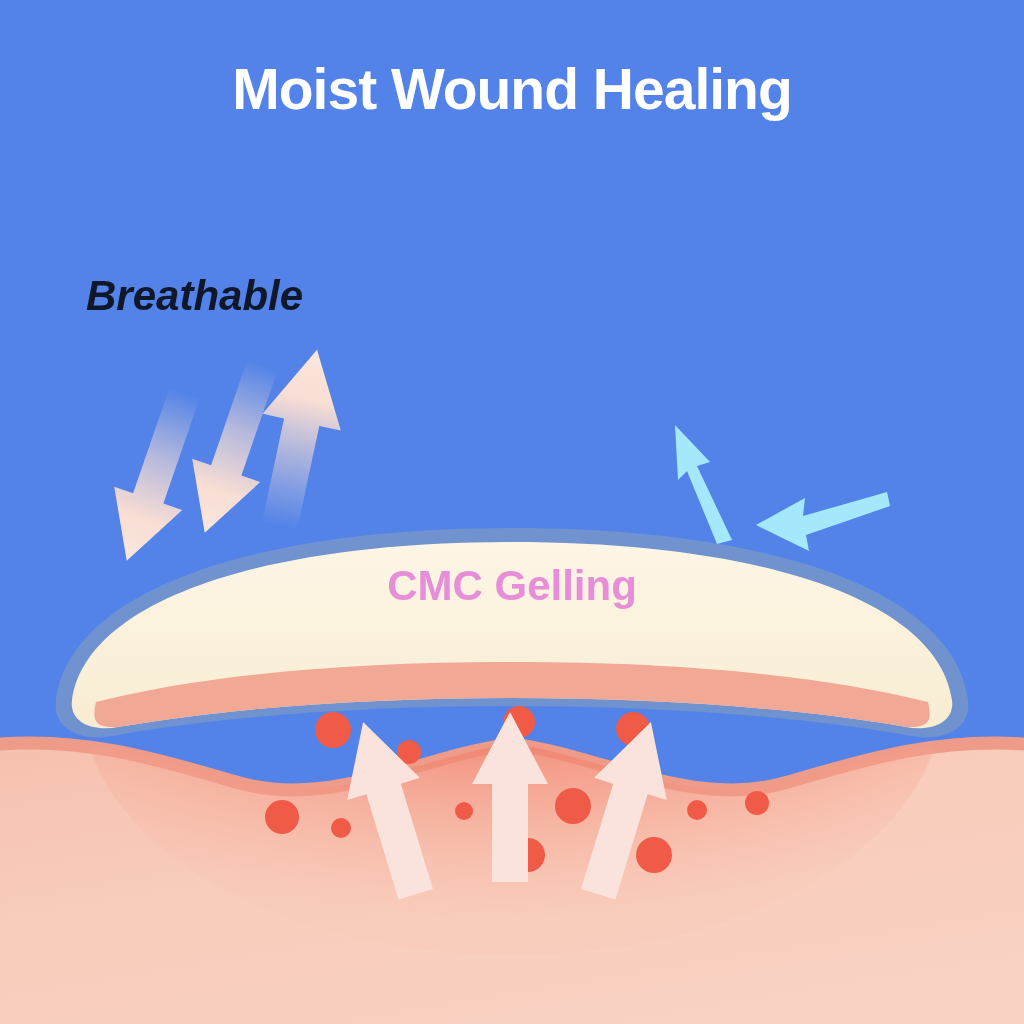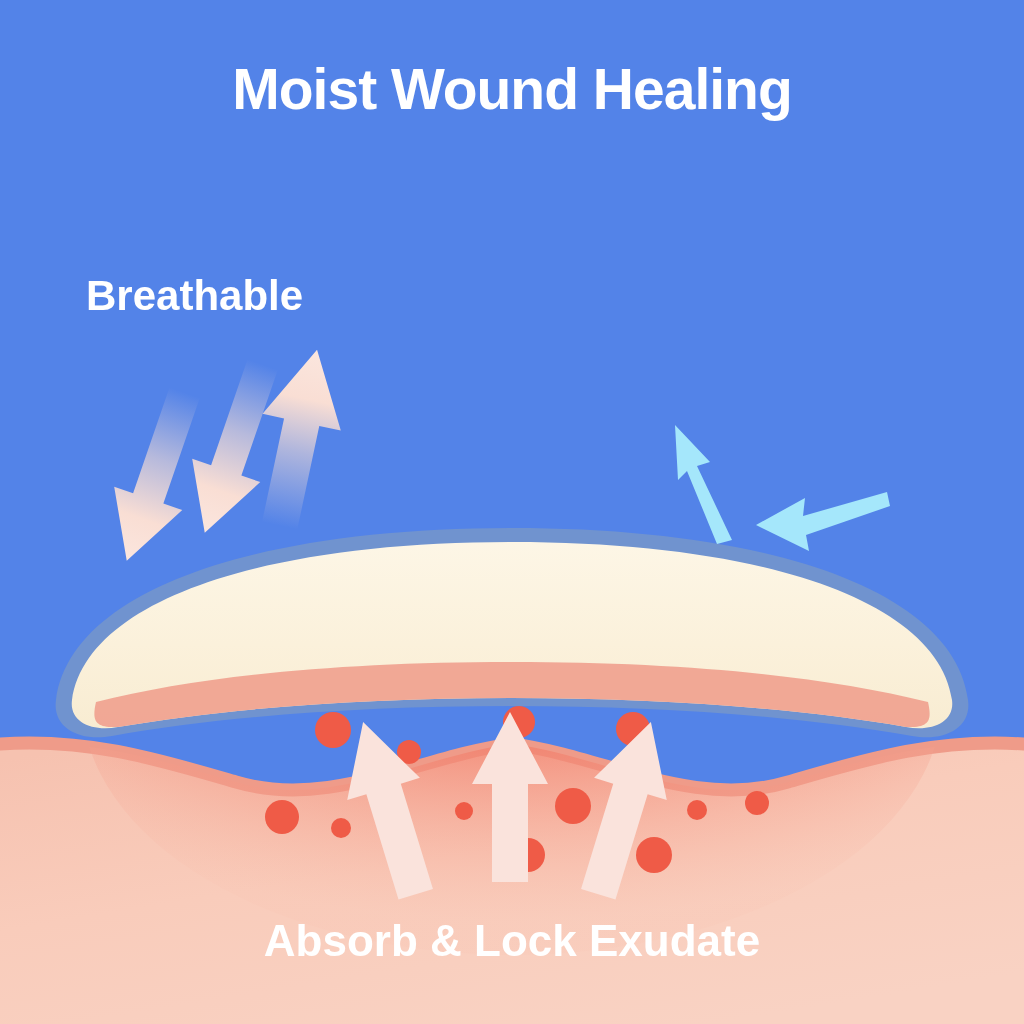--- a/index.html
+++ b/index.html
@@ -35,21 +35,22 @@
     transform: translateX(-50%);
     top: 56px;
     font-size: 57px;
     color: #ffffff;
     letter-spacing: -1px;
   }
   #breathable-text {
     left: 86px;
     top: 272px;
     font-size: 42px;
-    color: #ffffff;
+    color: #0f172a;
+    font-style: italic;
   }
   #waterproof-text {
     left: 733px;
     top: 384px;
     font-size: 42px;
     color: #ffffff;
   }
   #cmc-text {
     left: 50%;
     transform: translateX(-50%);
@@ -194,16 +195,16 @@
 
       <path d="M 756 525 L 805 498 L 803 516 L 887 492 L 890 506 L 806 535 L 809 551 Z"></path>
     </g>
   </svg>
 
   <div class="label" id="title-text">Moist Wound Healing</div>
 
   <div class="label" id="breathable-text">Breathable</div>
 
 
-
-  <div class="label" id="exudate-text">Absorb &amp; Lock Exudate</div>
+  <div class="label" id="cmc-text">CMC Gelling</div>
+
 
 </div>
 
 </body></html>

